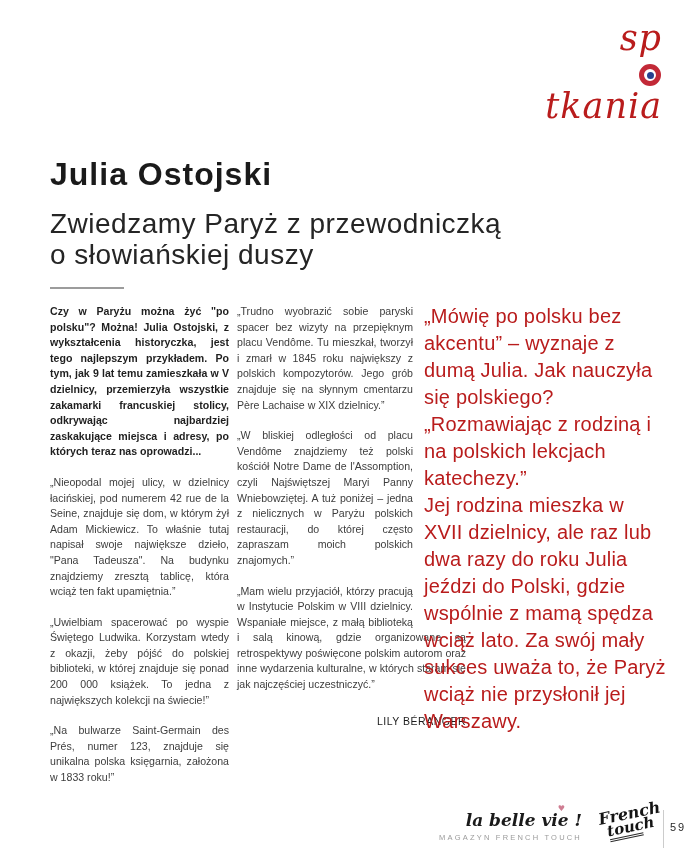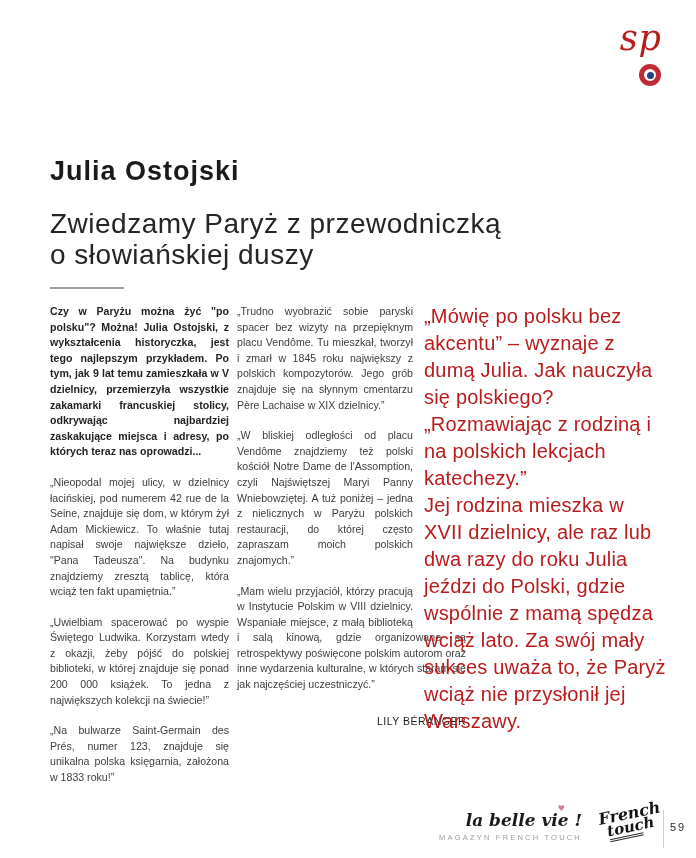--- a/index.html
+++ b/index.html
@@ -33,21 +33,21 @@
     margin: 6px 1px 0 2px;
   }
   .cocarde-center {
     width: 7px; height: 7px; border-radius: 50%;
     background: #27418f;
   }
 
   
   .title {
     position: absolute; left: 50px; top: 156px;
-    font-size: 27px; font-weight: 700; letter-spacing: 1px;
+    font-size: 32px; font-weight: 700; letter-spacing: 1px;
     color: #1a1a1a;
   }
   .subtitle {
     position: absolute; left: 50px; top: 208px;
     font-size: 28px; font-weight: 400; line-height: 31px;
     letter-spacing: 0.5px; color: #252525;
   }
   .head-rule {
     position: absolute; left: 50px; top: 287px;
     width: 74px; height: 2px; background: #9c9c9c;
@@ -122,20 +122,21 @@
 </head>
 <body>
 
 <div class="page">
 
   <div class="masthead">
     <span>sp</span>
     <span class="cocarde">
       <span class="cocarde-center"></span>
     </span>
+    <span>tkania</span>
   </div>
 
   <h1 class="title">Julia Ostojski</h1>
   <div class="subtitle">
     <div>Zwiedzamy Paryż z przewodniczką</div>
     <div>o słowiańskiej duszy</div>
   </div>
   <div class="head-rule"></div>
 
   <div class="bodytext col1">

